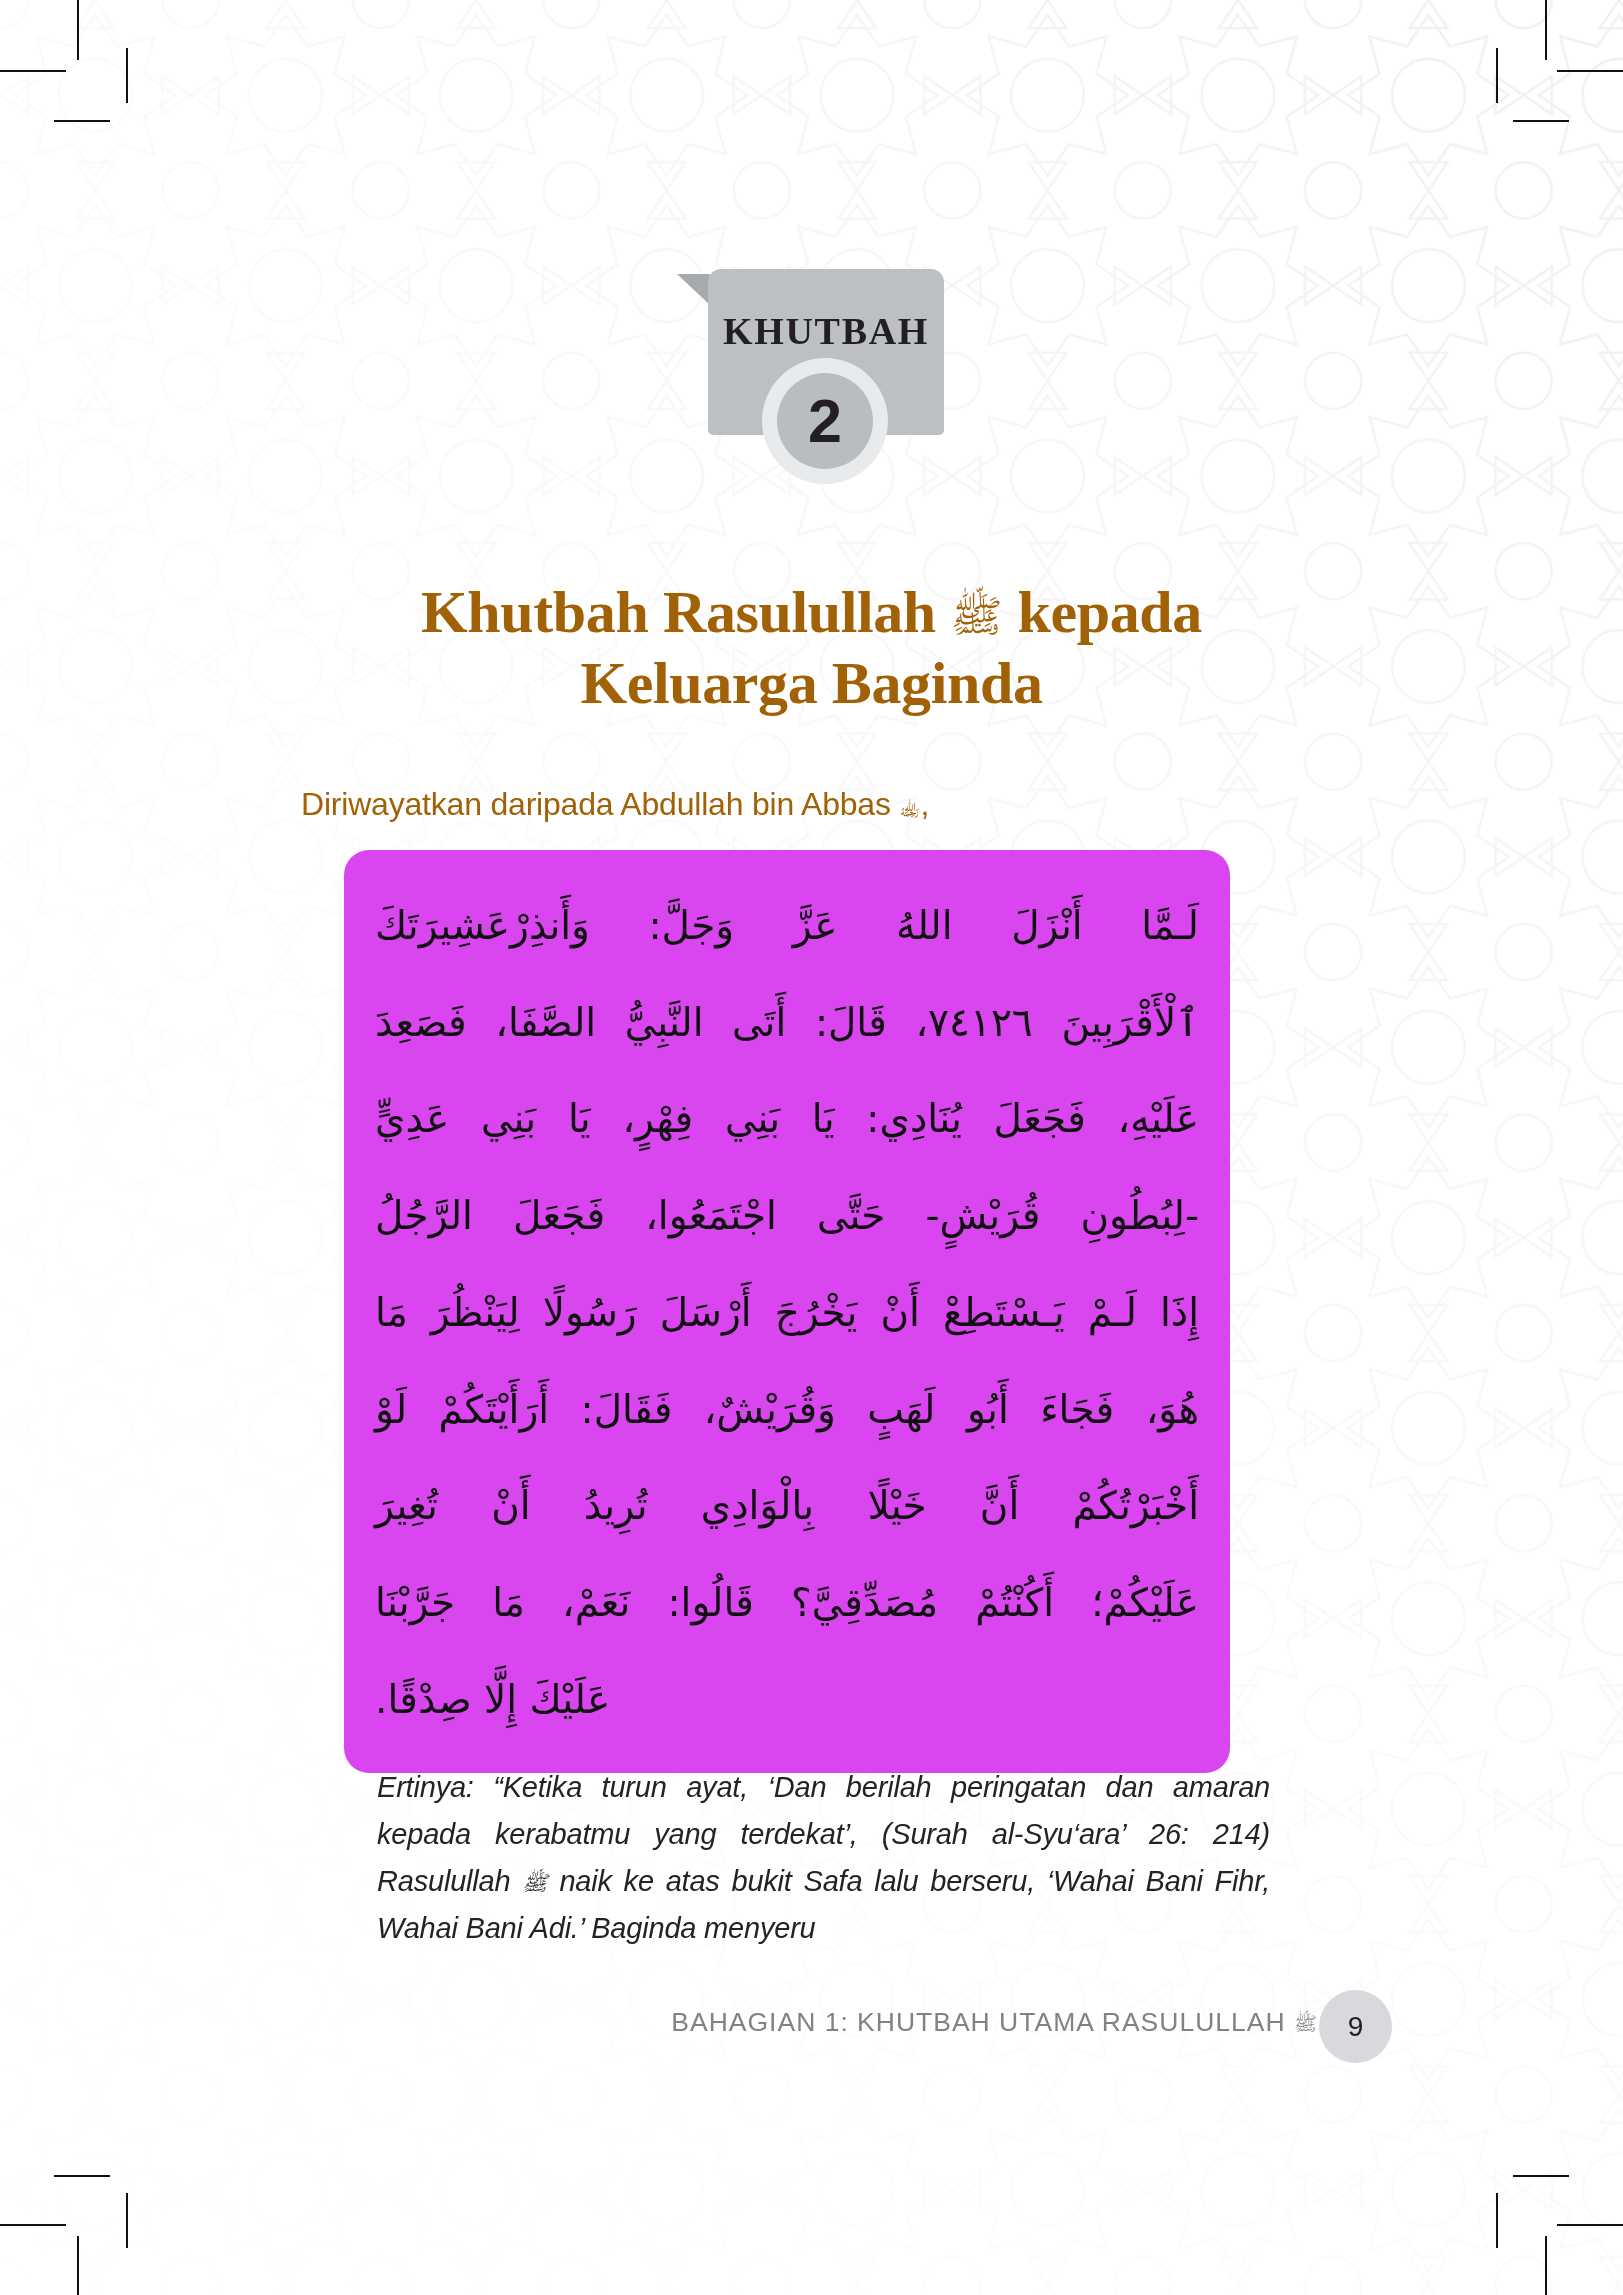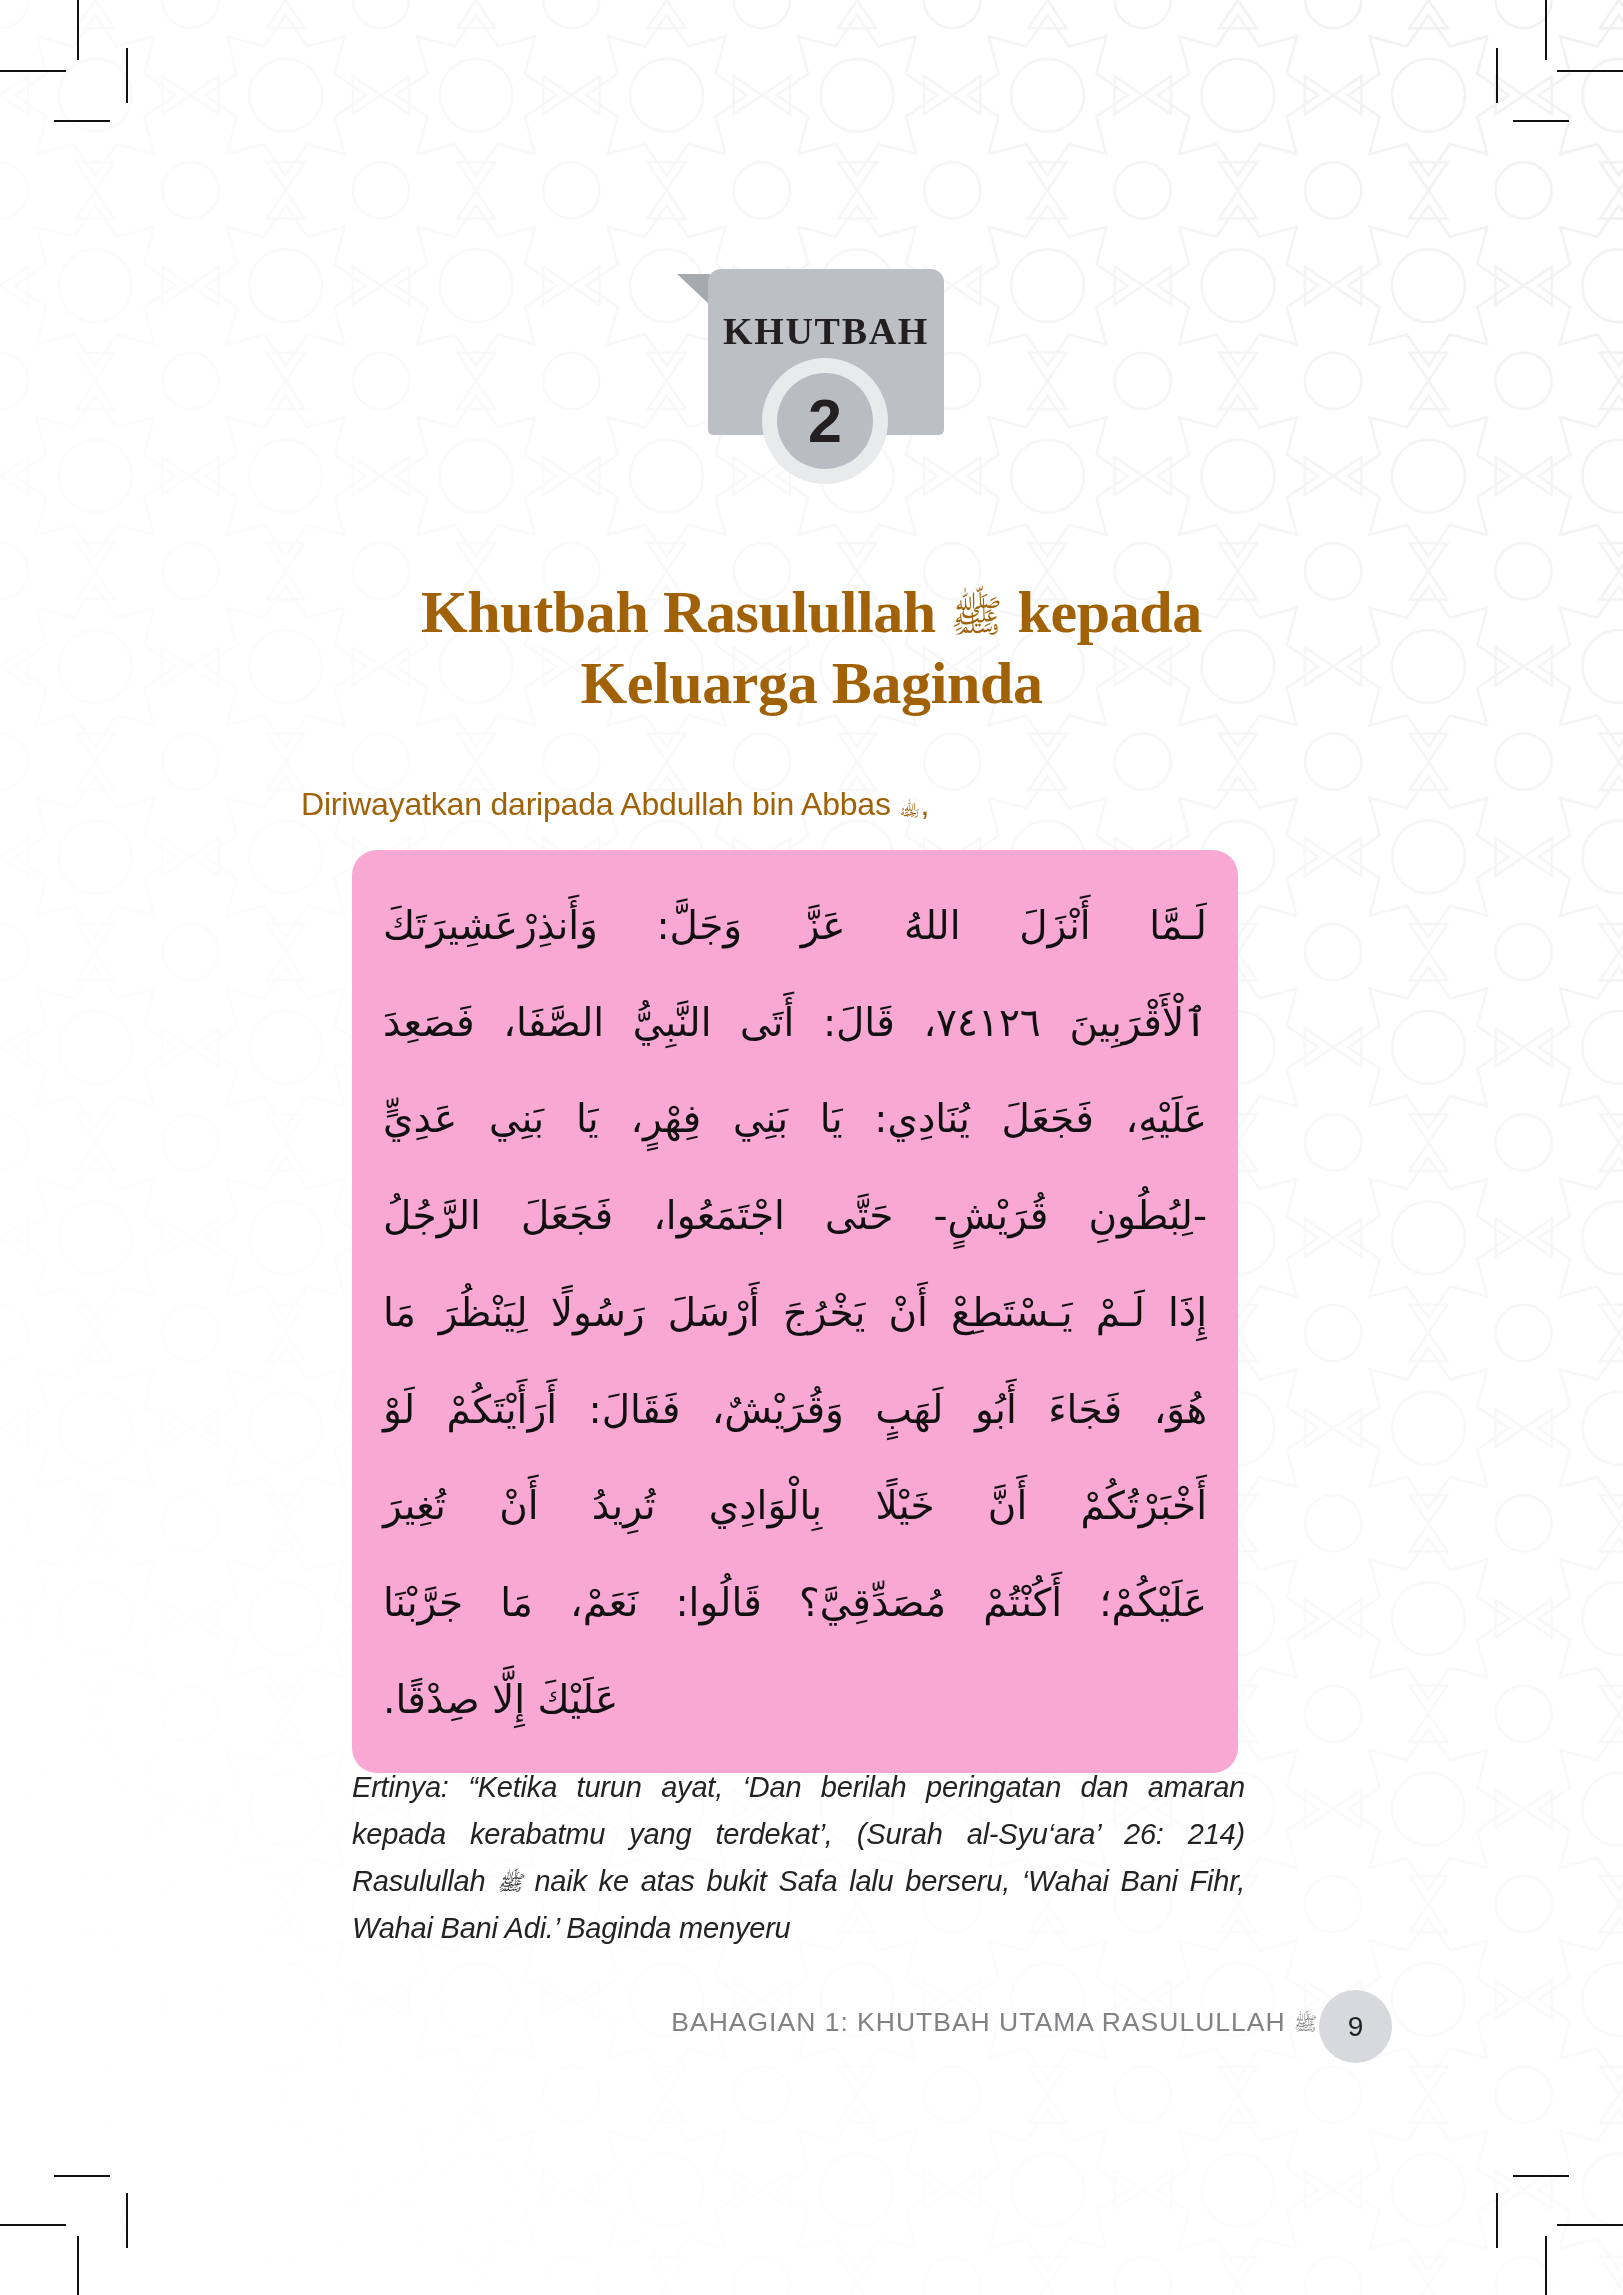--- a/index.html
+++ b/index.html
@@ -117,46 +117,46 @@
     left:301px; top:754px;
     width:1027px;
     font-size:32px;
     color:#a16207;
     letter-spacing:-0.2px;
   }
 
   
   #arabic-box{
     position:absolute;
-    left:352px; top:850px;
+    left:344px; top:850px;
     width:886px;
     padding:28px 31px 25px 31px;
     box-sizing:border-box;
-    background:#f9a8d4;
+    background:#d946ef;
     border-radius:25px;
   }
   .ar-line{
     direction:rtl;
     unicode-bidi:bidi-override;
     text-align:justify;
     text-align-last:justify;
     font-family:"DejaVu Sans", sans-serif;
     font-size:39px;
     line-height:2.48;
     color:#111111;
     white-space:nowrap;
   }
   .ar-line.last{
     text-align-last:left;
   }
 
   
   #translation{
     position:absolute;
-    left:352px; top:1735px;
+    left:377px; top:1735px;
     width:893px;
     font-size:29px;
     line-height:1.62;
     font-style:italic;
     color:#232323;
     text-align:justify;
     letter-spacing:-0.2px;
   }
 
   

